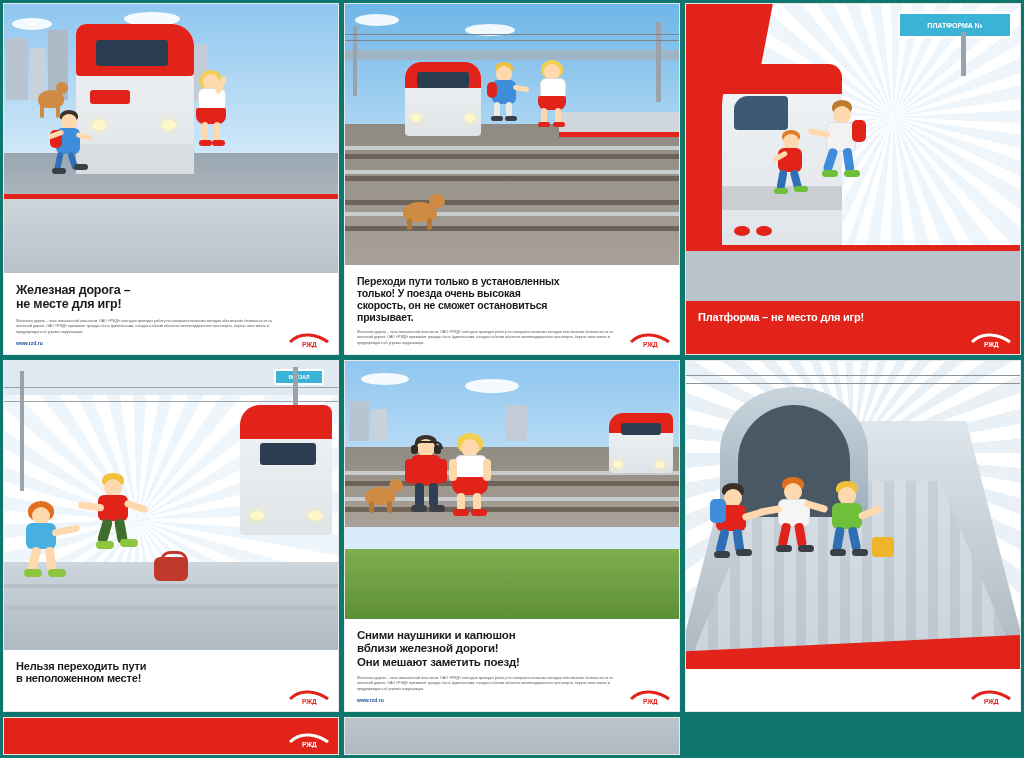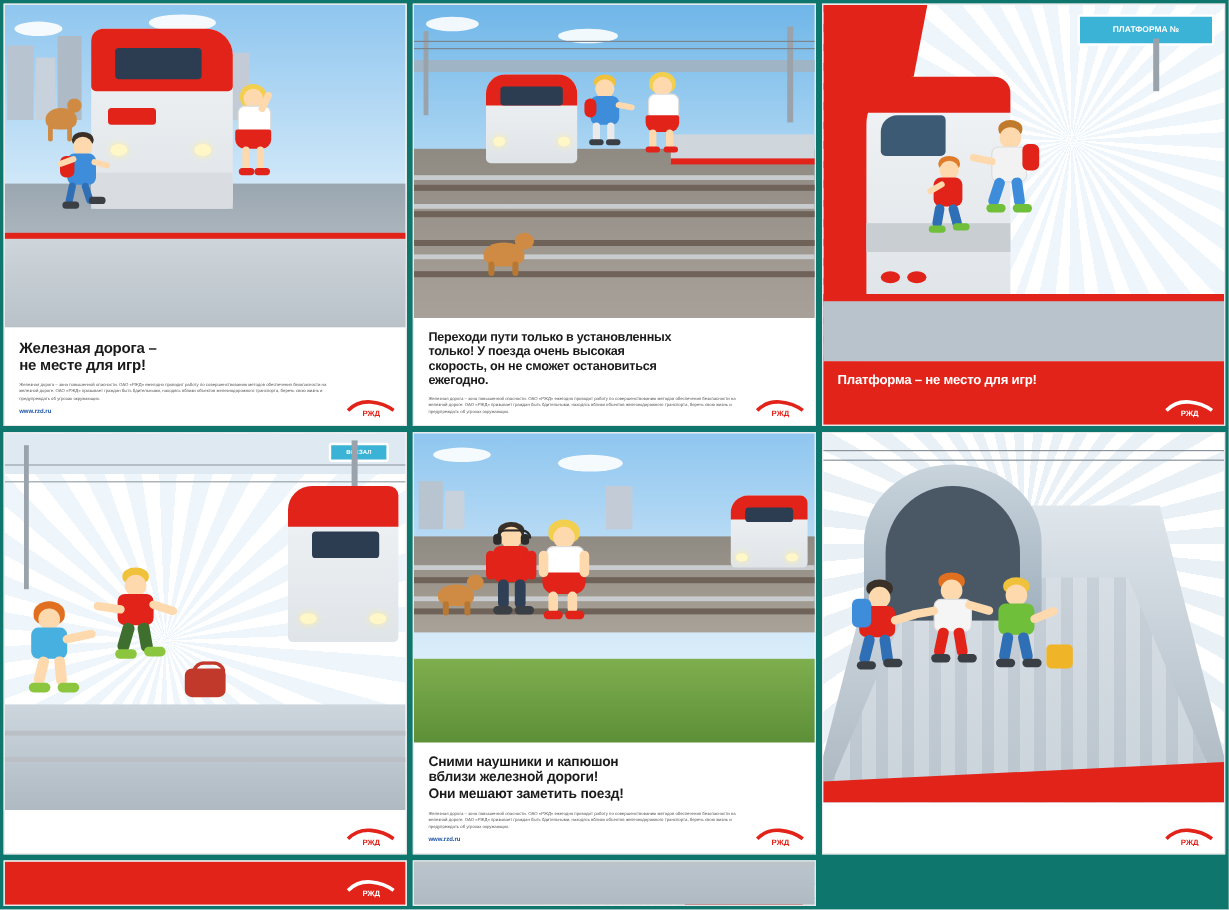--- a/index.html
+++ b/index.html
@@ -182,21 +182,21 @@
       <div class="dog" style="left:58px;top:198px;width:34px;height:20px;"></div>
       <div class="dog" style="left:84px;top:190px;width:16px;height:14px;border-radius:50%;"></div>
       <div class="limb" style="left:62px;top:214px;width:5px;height:12px;background:#b97832;"></div>
       <div class="limb" style="left:82px;top:214px;width:5px;height:12px;background:#b97832;"></div>
     </div>
     <div class="cap cap-white">
       <div class="cap-title" style="font-size:10.5px">
         <div>Переходи пути только в установленных</div>
         <div>только! У поезда очень высокая</div>
         <div>скорость, он не сможет остановиться</div>
-        <div>ежегодно.</div>
+        <div>призывает.</div>
       </div>
       <div class="fine">Железная дорога – зона повышенной опасности. ОАО «РЖД» ежегодно проводит работу по совершенствованию методов обеспечения безопасности на железной дороге. ОАО «РЖД» призывает граждан быть бдительными, находясь вблизи объектов железнодорожного транспорта, беречь свою жизнь и предупреждать об угрозах окружающих.</div>
       <div class="logo">
         <svg viewBox="0 0 80 32">
             <path d="M2 20 q16 -16 38 -14 q22 2 38 14" stroke="#e2231a" stroke-width="6" fill="none"></path>
             <text x="26" y="30" font-size="13" font-weight="bold" fill="#e2231a" font-family="Liberation Sans">РЖД</text>
           </svg>
       </div>
     </div>
   </div>
@@ -291,20 +291,24 @@
       <div class="limb" style="left:120px;top:142px;width:24px;height:7px;background:#ffd9ae;transform:rotate(18deg);"></div>
       <div class="limb" style="left:96px;top:158px;width:10px;height:24px;background:#3e6f2f;transform:rotate(16deg);"></div>
       <div class="limb" style="left:112px;top:158px;width:10px;height:24px;background:#3e6f2f;transform:rotate(-10deg);"></div>
       <div class="shoe" style="left:92px;top:180px;width:18px;height:8px;background:#8cc63f;"></div>
       <div class="shoe" style="left:116px;top:178px;width:18px;height:8px;background:#8cc63f;"></div>
 
       <div class="bag" style="left:150px;top:196px;width:34px;height:24px;background:#c0392b;border-radius:6px;"></div>
       <div style="position:absolute;left:156px;top:190px;width:22px;height:10px;border:3px solid #c0392b;border-bottom:none;border-radius:10px 10px 0 0;"></div>
     </div>
     <div class="cap cap-white">
+      <div class="cap-title" style="font-size:11px">
+        <div>Нельзя переходить пути</div>
+        <div>в неположенном месте!</div>
+      </div>
       <div style="height:18px"></div>
       <div class="logo">
         <svg viewBox="0 0 80 32">
             <path d="M2 20 q16 -16 38 -14 q22 2 38 14" stroke="#e2231a" stroke-width="6" fill="none"></path>
             <text x="26" y="30" font-size="13" font-weight="bold" fill="#e2231a" font-family="Liberation Sans">РЖД</text>
           </svg>
       </div>
     </div>
   </div>
 

